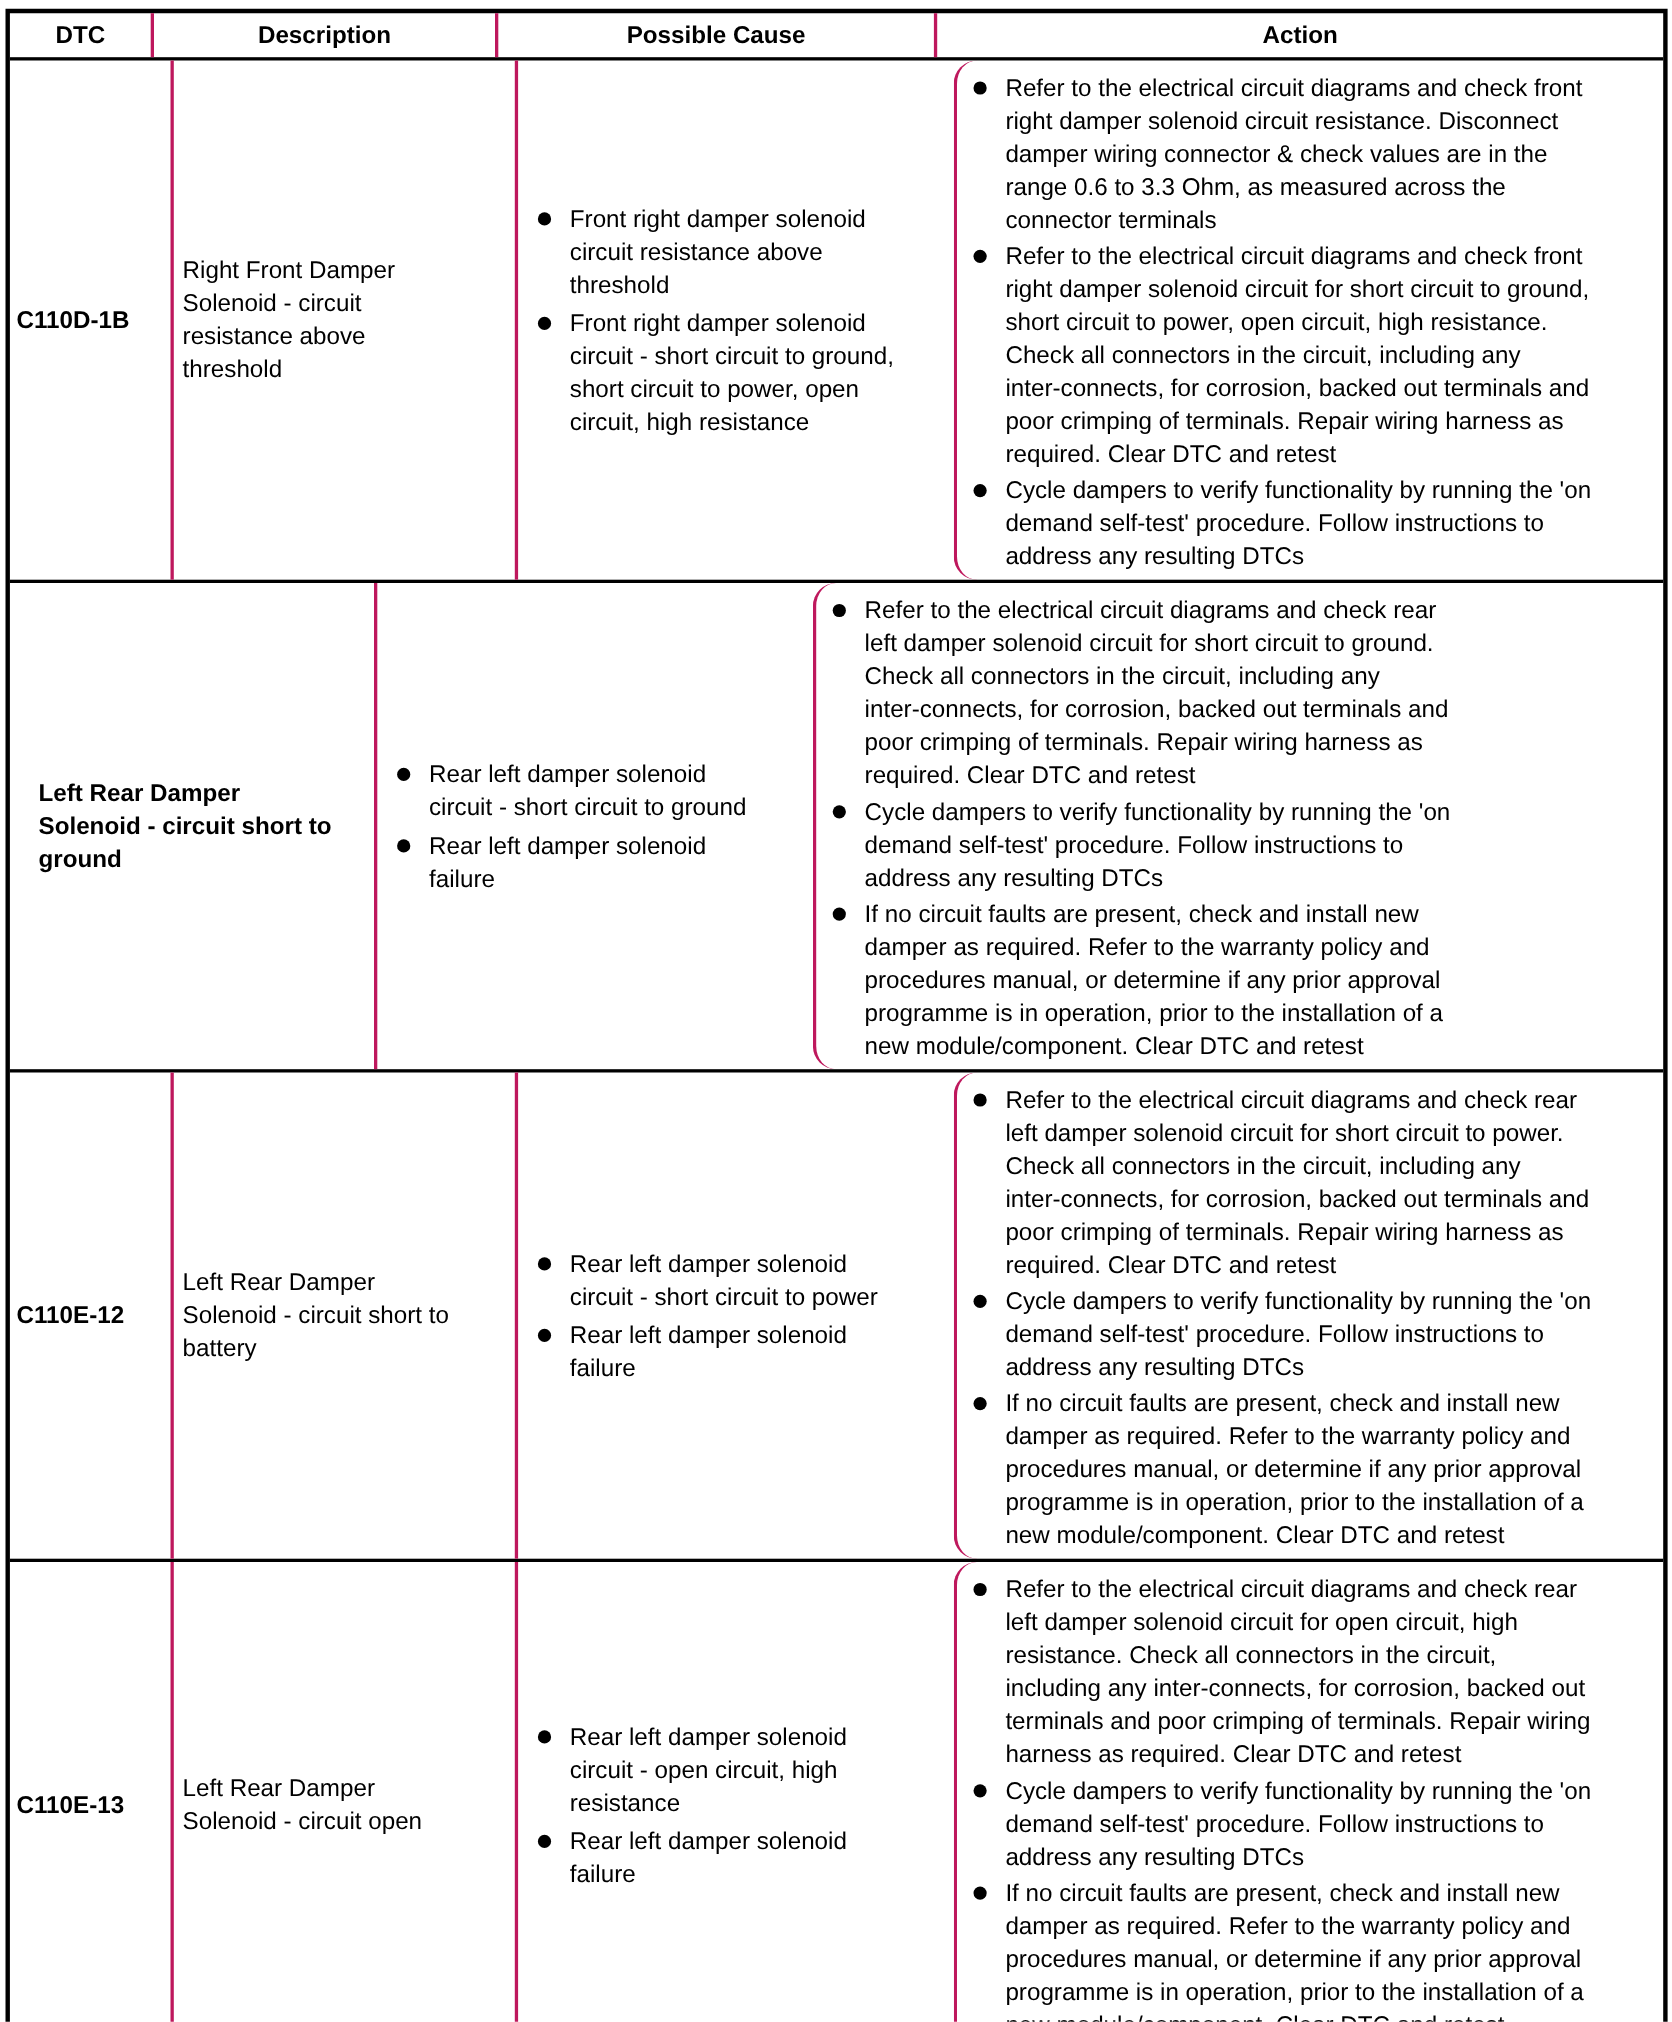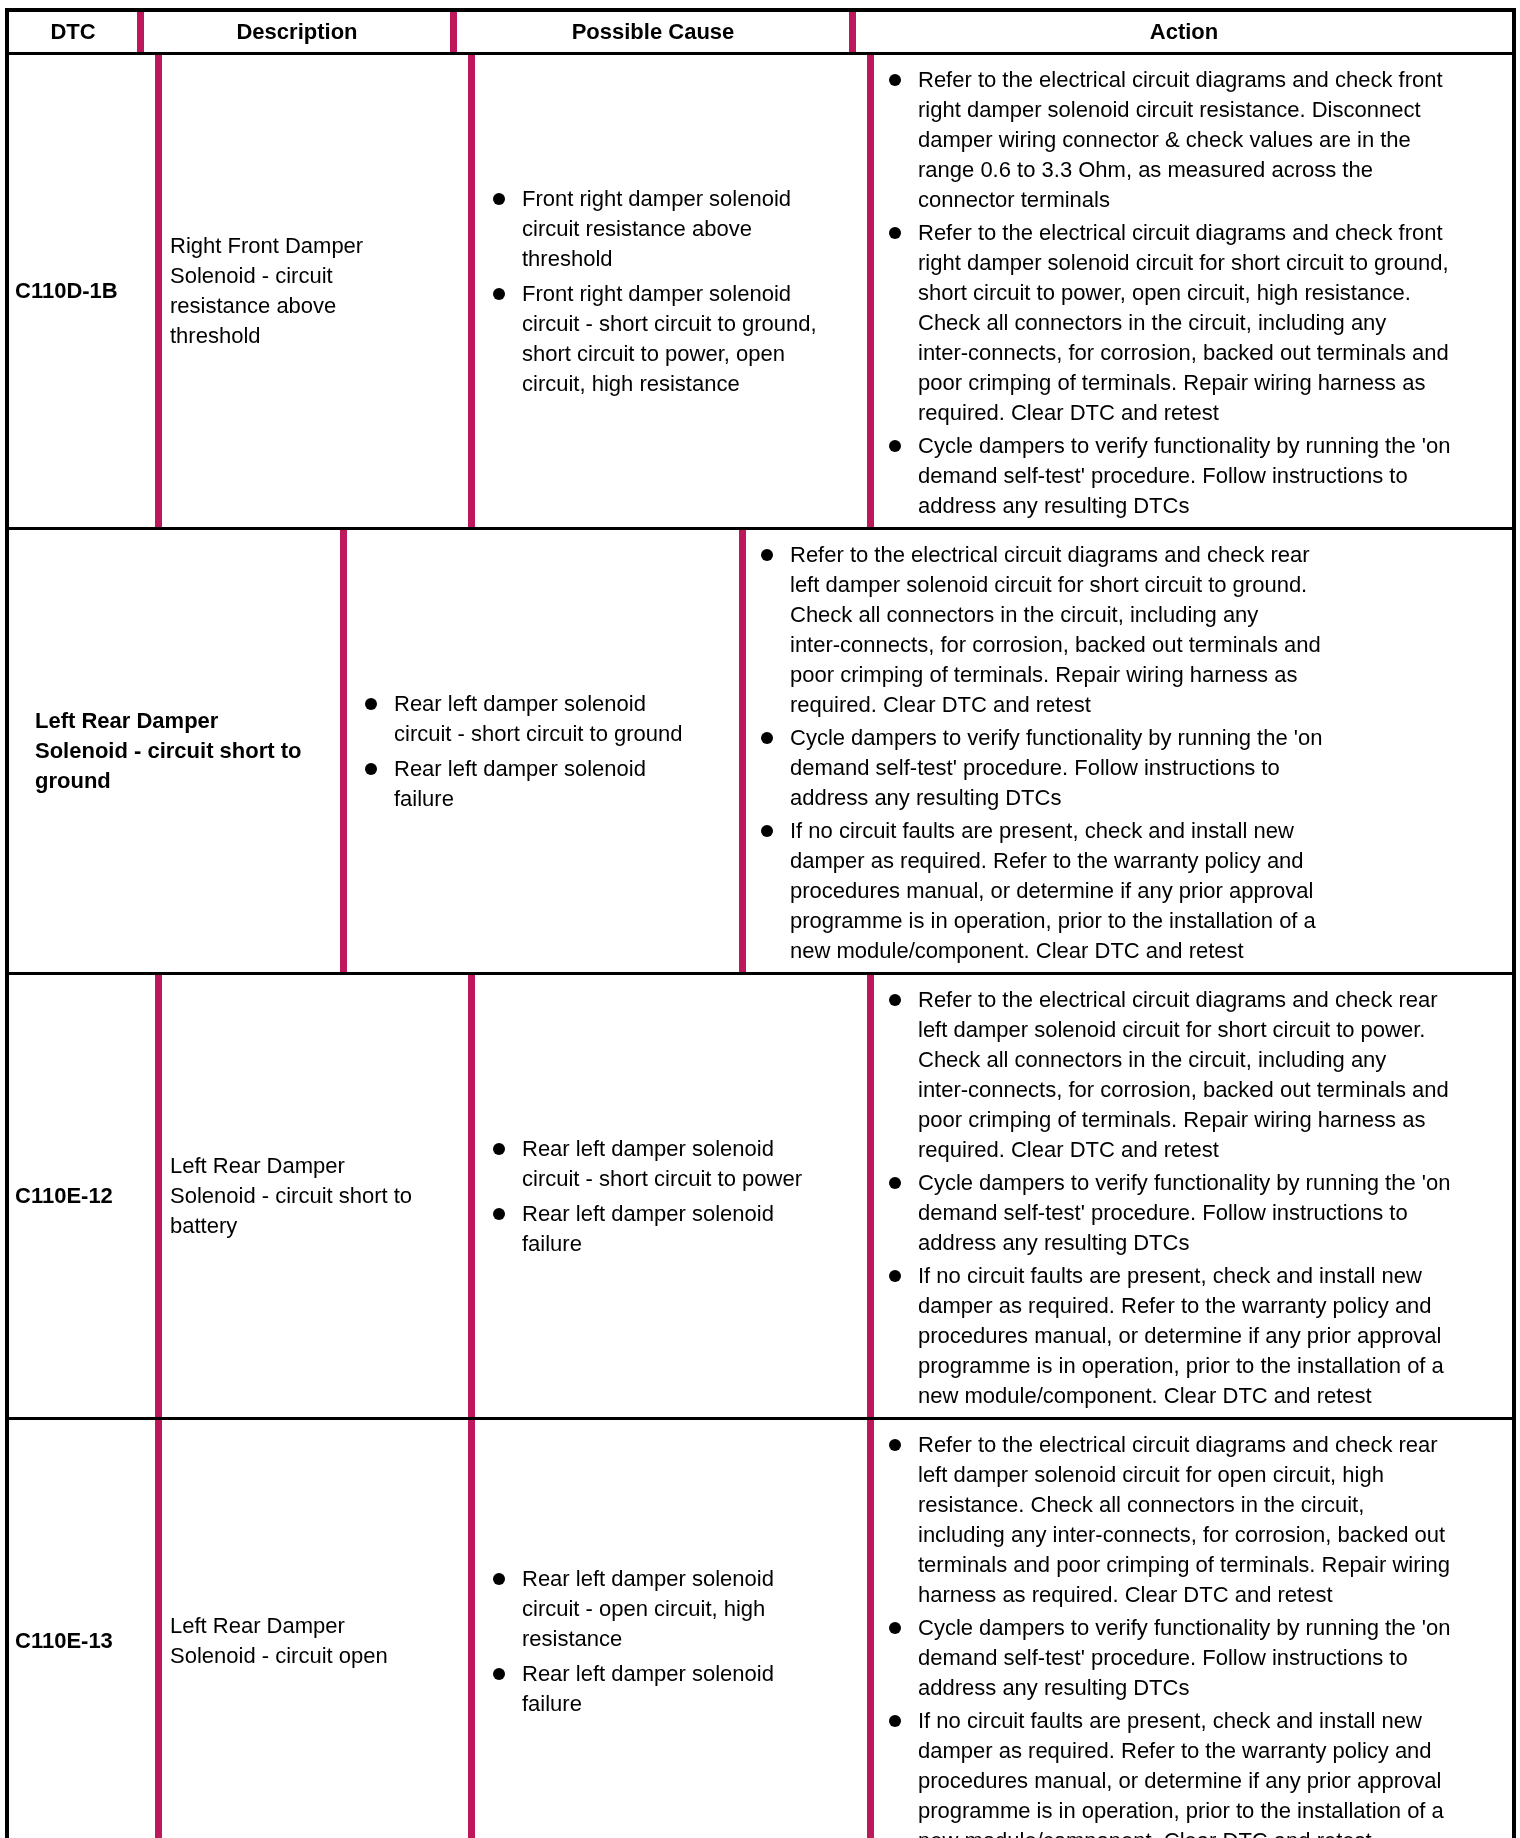--- a/index.html
+++ b/index.html
@@ -25,21 +25,21 @@
   }
   .t-row {
     display: flex;
     align-items: stretch;
     border-top: 3px solid #000;
     box-sizing: border-box;
   }
   .t-row.header-row { border-top: none; }
   .cell {
     box-sizing: border-box;
-    border-left: 7px solid #be185d;
+    border-left: 3px solid #be185d;
     font-size: 22px;
     line-height: 30px;
     overflow: hidden;
   }
   .cell:first-child { border-left: none; font-weight: bold; }
   .col-dtc    { width: 128px; flex: 0 0 128px; }
   .col-desc   { width: 313px; flex: 0 0 313px; }
   .col-pc     { width: 399px; flex: 0 0 399px; }
   .col-action { flex: 1 1 auto; }
 
@@ -80,20 +80,21 @@
     flex-direction: column;
   }
   .c-pc {
     justify-content: center;
     padding-left: 18px;
     padding-right: 8px;
   }
   .c-action {
     justify-content: flex-end;
     padding: 10px 10px 6px 15px;
+    border-radius: 21px;
   }
   .bullet-item {
     display: flex;
     align-items: flex-start;
   }
   .c-pc .bullet-item + .bullet-item { margin-top: 5px; }
   .c-action .bullet-item + .bullet-item { margin-top: 3px; }
   .bullet {
     flex: 0 0 12px;
     width: 12px;

